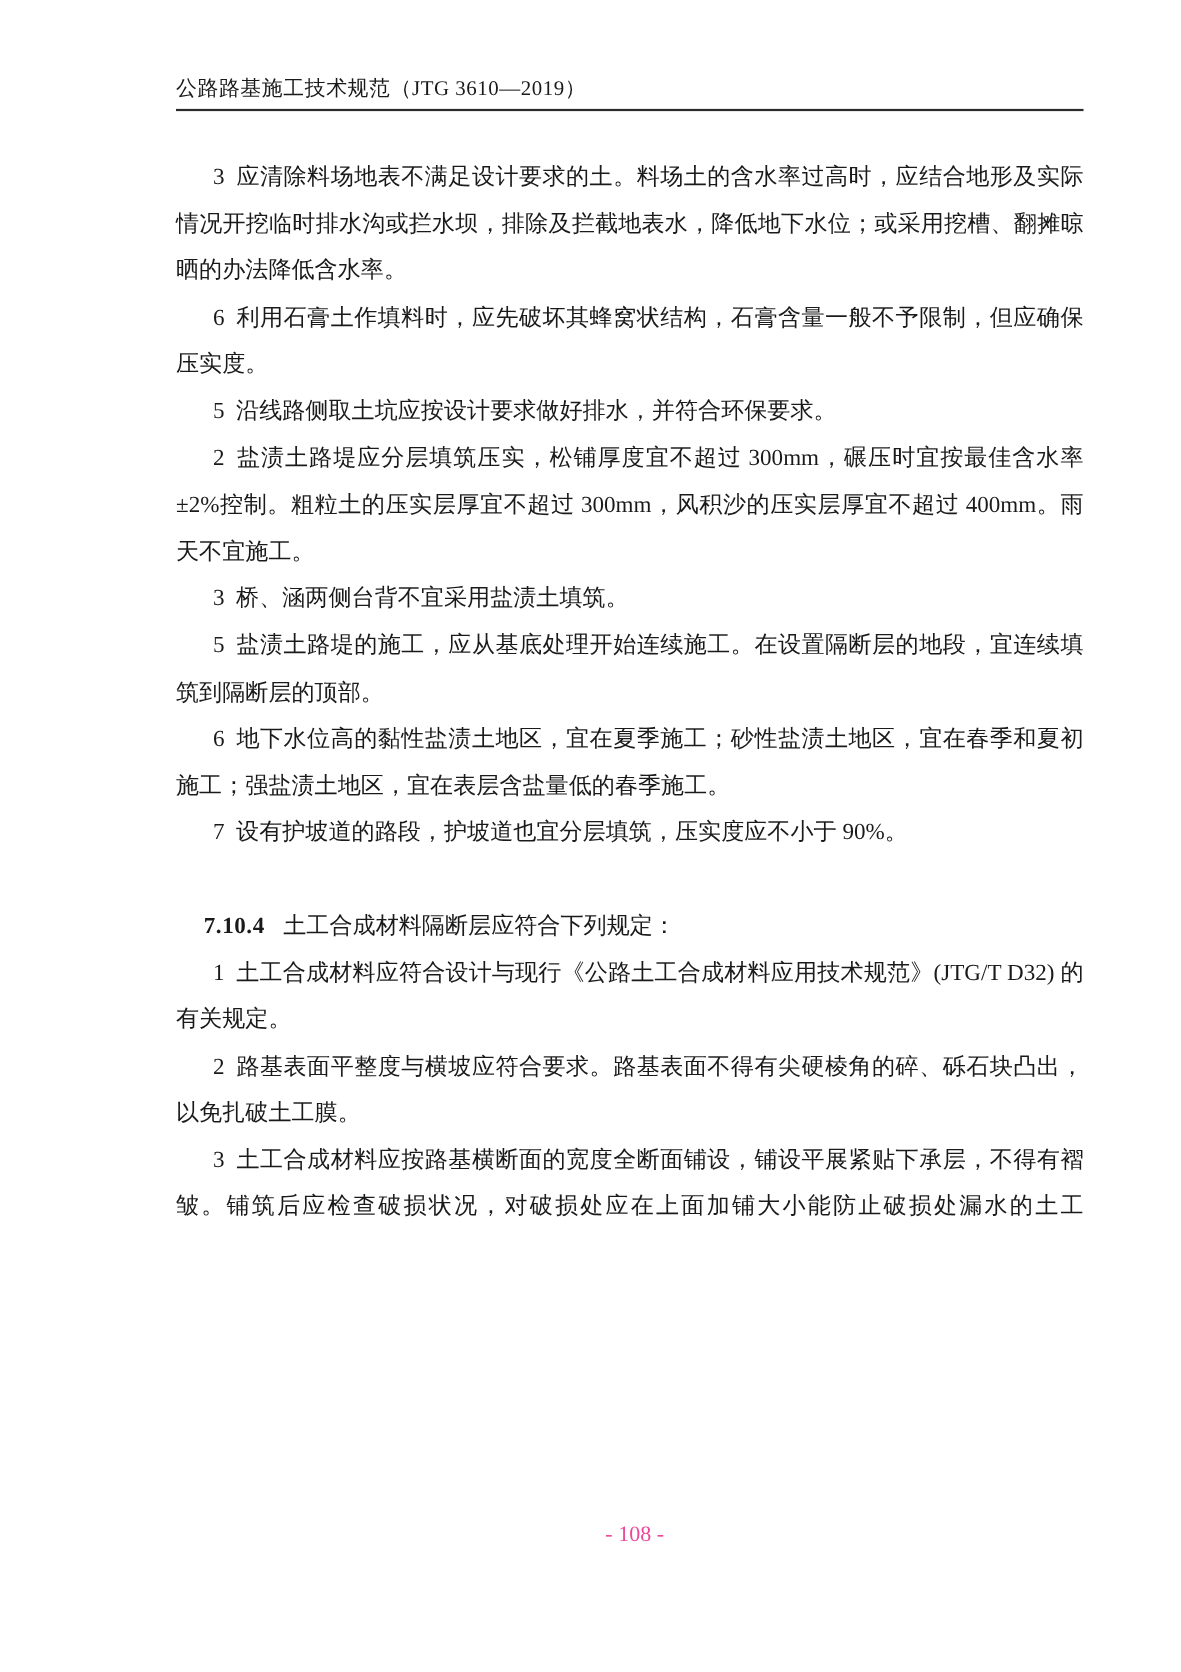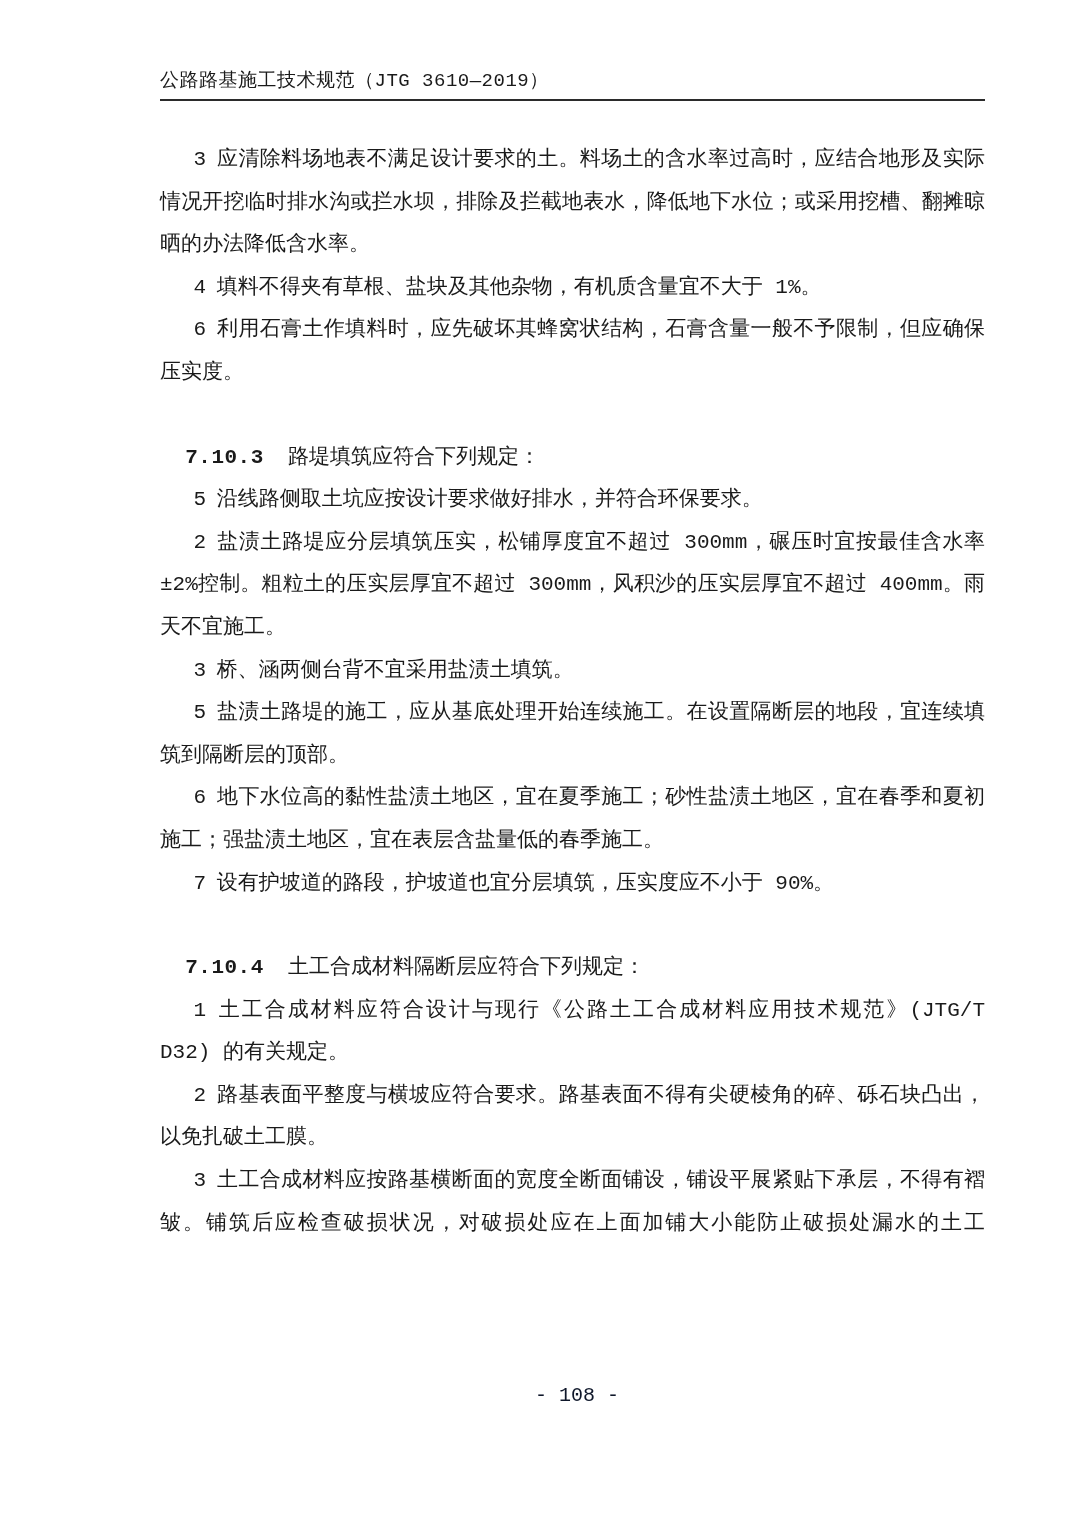--- a/index.html
+++ b/index.html
@@ -8,21 +8,21 @@
     background: #ffffff;
   }
   .page {
     position: relative;
     width: 1074px;
     height: 1520px;
     box-sizing: border-box;
     padding: 66px 89px 0 160px;
     background: #ffffff;
     color: #1a1a1a;
-    font-family: Liberation Mono, monospace;
+    font-family: Liberation Serif, serif;
     overflow: hidden;
   }
   .running-header {
     font-size: 19px;
     line-height: 30px;
     letter-spacing: 0.5px;
     border-bottom: 2px solid #2b2b2b;
     padding-bottom: 3px;
   }
   .content {
@@ -49,42 +49,37 @@
   p.justify-last {
     text-align-last: justify;
   }
   .footer {
     position: absolute;
     top: 1384px;
     left: 160px;
     right: 80px;
     text-align: center;
     font-size: 20px;
-    color: #0f172a;
+    color: #ec4899;
   }
 </style>
 </head>
 <body>
 
 <div class="page">
 
   <div class="running-header">
     <span>公路路基施工技术规范（JTG 3610—2019）</span>
   </div>
 
   <div class="content">
 
     <p class="item">3 应清除料场地表不满足设计要求的土。料场土的含水率过高时，应结合地形及实际情况开挖临时排水沟或拦水坝，排除及拦截地表水，降低地下水位；或采用挖槽、翻摊晾晒的办法降低含水率。</p>
-    <p class="item">4 填料不得夹有草根、盐块及其他杂物，有机质含量宜不大于 1%。</p>
     <p class="item">6 利用石膏土作填料时，应先破坏其蜂窝状结构，石膏含量一般不予限制，但应确保压实度。</p>
 
-    <p class="heading">
-      <span class="num">7.10.3</span>
-      <span class="title">路堤填筑应符合下列规定：</span>
-    </p>
     <p class="item">5 沿线路侧取土坑应按设计要求做好排水，并符合环保要求。</p>
     <p class="item">2 盐渍土路堤应分层填筑压实，松铺厚度宜不超过 300mm，碾压时宜按最佳含水率±2%控制。粗粒土的压实层厚宜不超过 300mm，风积沙的压实层厚宜不超过 400mm。雨天不宜施工。</p>
     <p class="item">3 桥、涵两侧台背不宜采用盐渍土填筑。</p>
     <p class="item">5 盐渍土路堤的施工，应从基底处理开始连续施工。在设置隔断层的地段，宜连续填筑到隔断层的顶部。</p>
     <p class="item">6 地下水位高的黏性盐渍土地区，宜在夏季施工；砂性盐渍土地区，宜在春季和夏初施工；强盐渍土地区，宜在表层含盐量低的春季施工。</p>
     <p class="item">7 设有护坡道的路段，护坡道也宜分层填筑，压实度应不小于 90%。</p>
 
     <p class="heading">
       <span class="num">7.10.4</span>
       <span class="title">土工合成材料隔断层应符合下列规定：</span>

